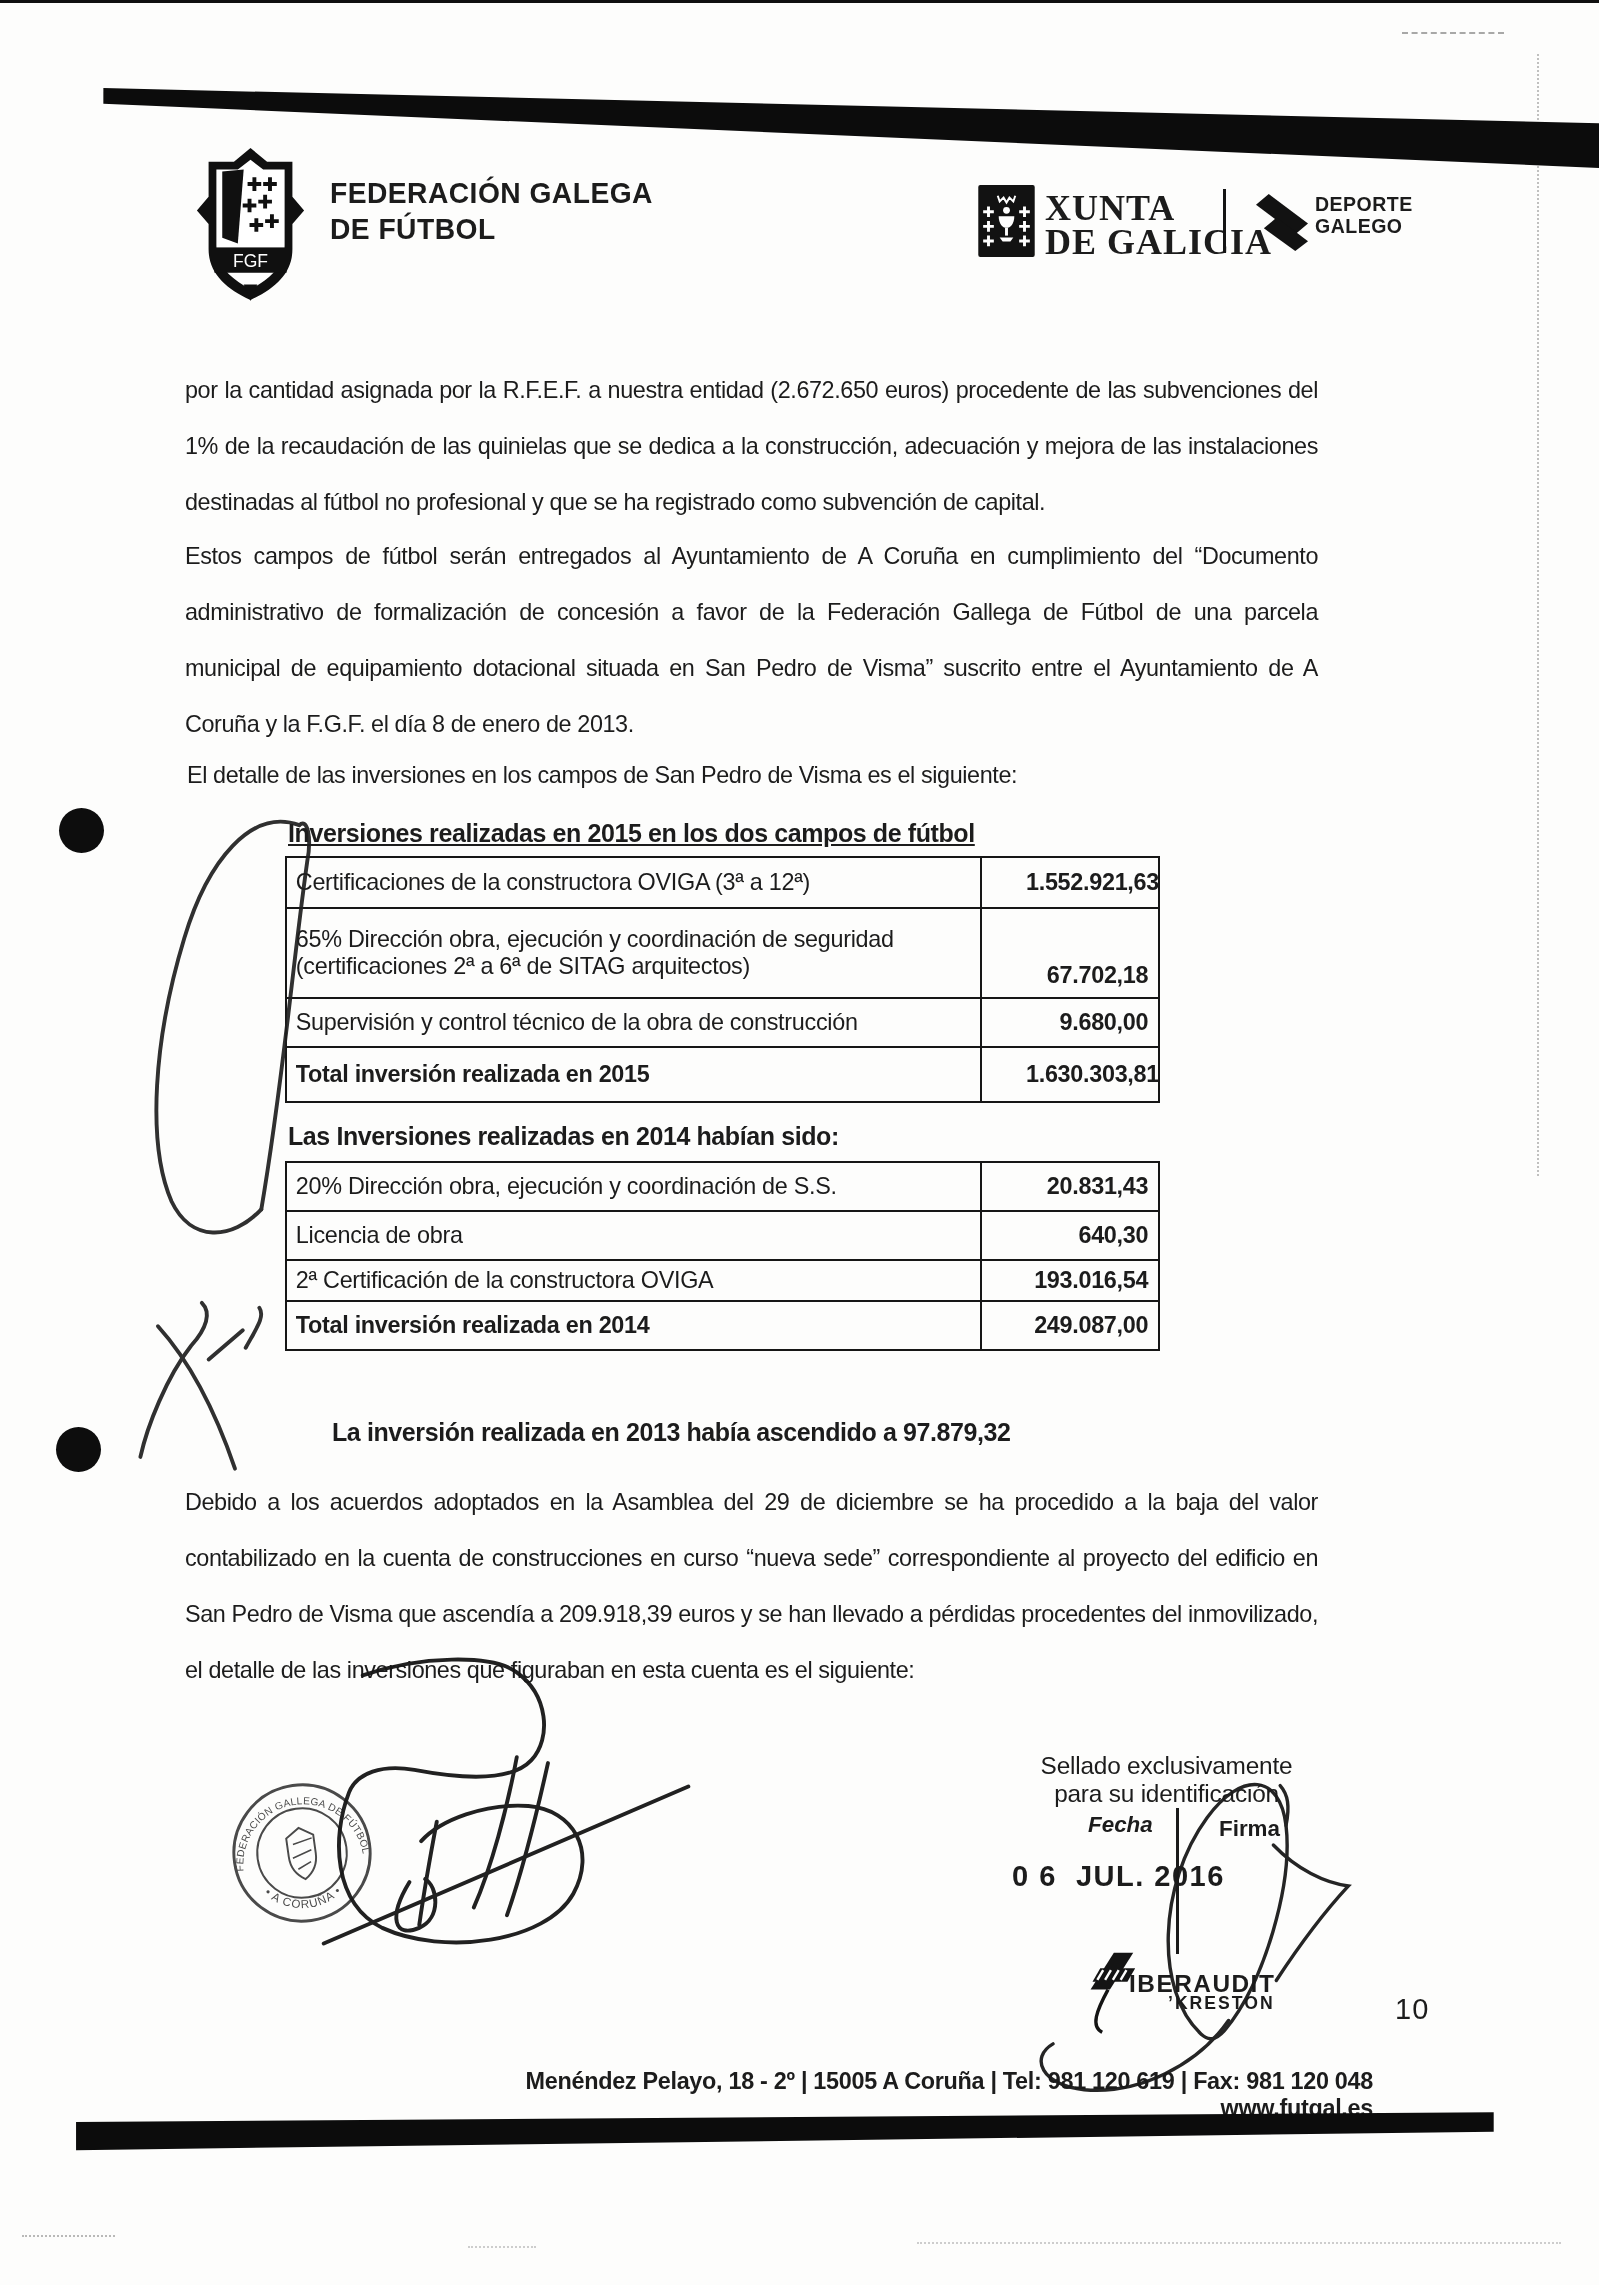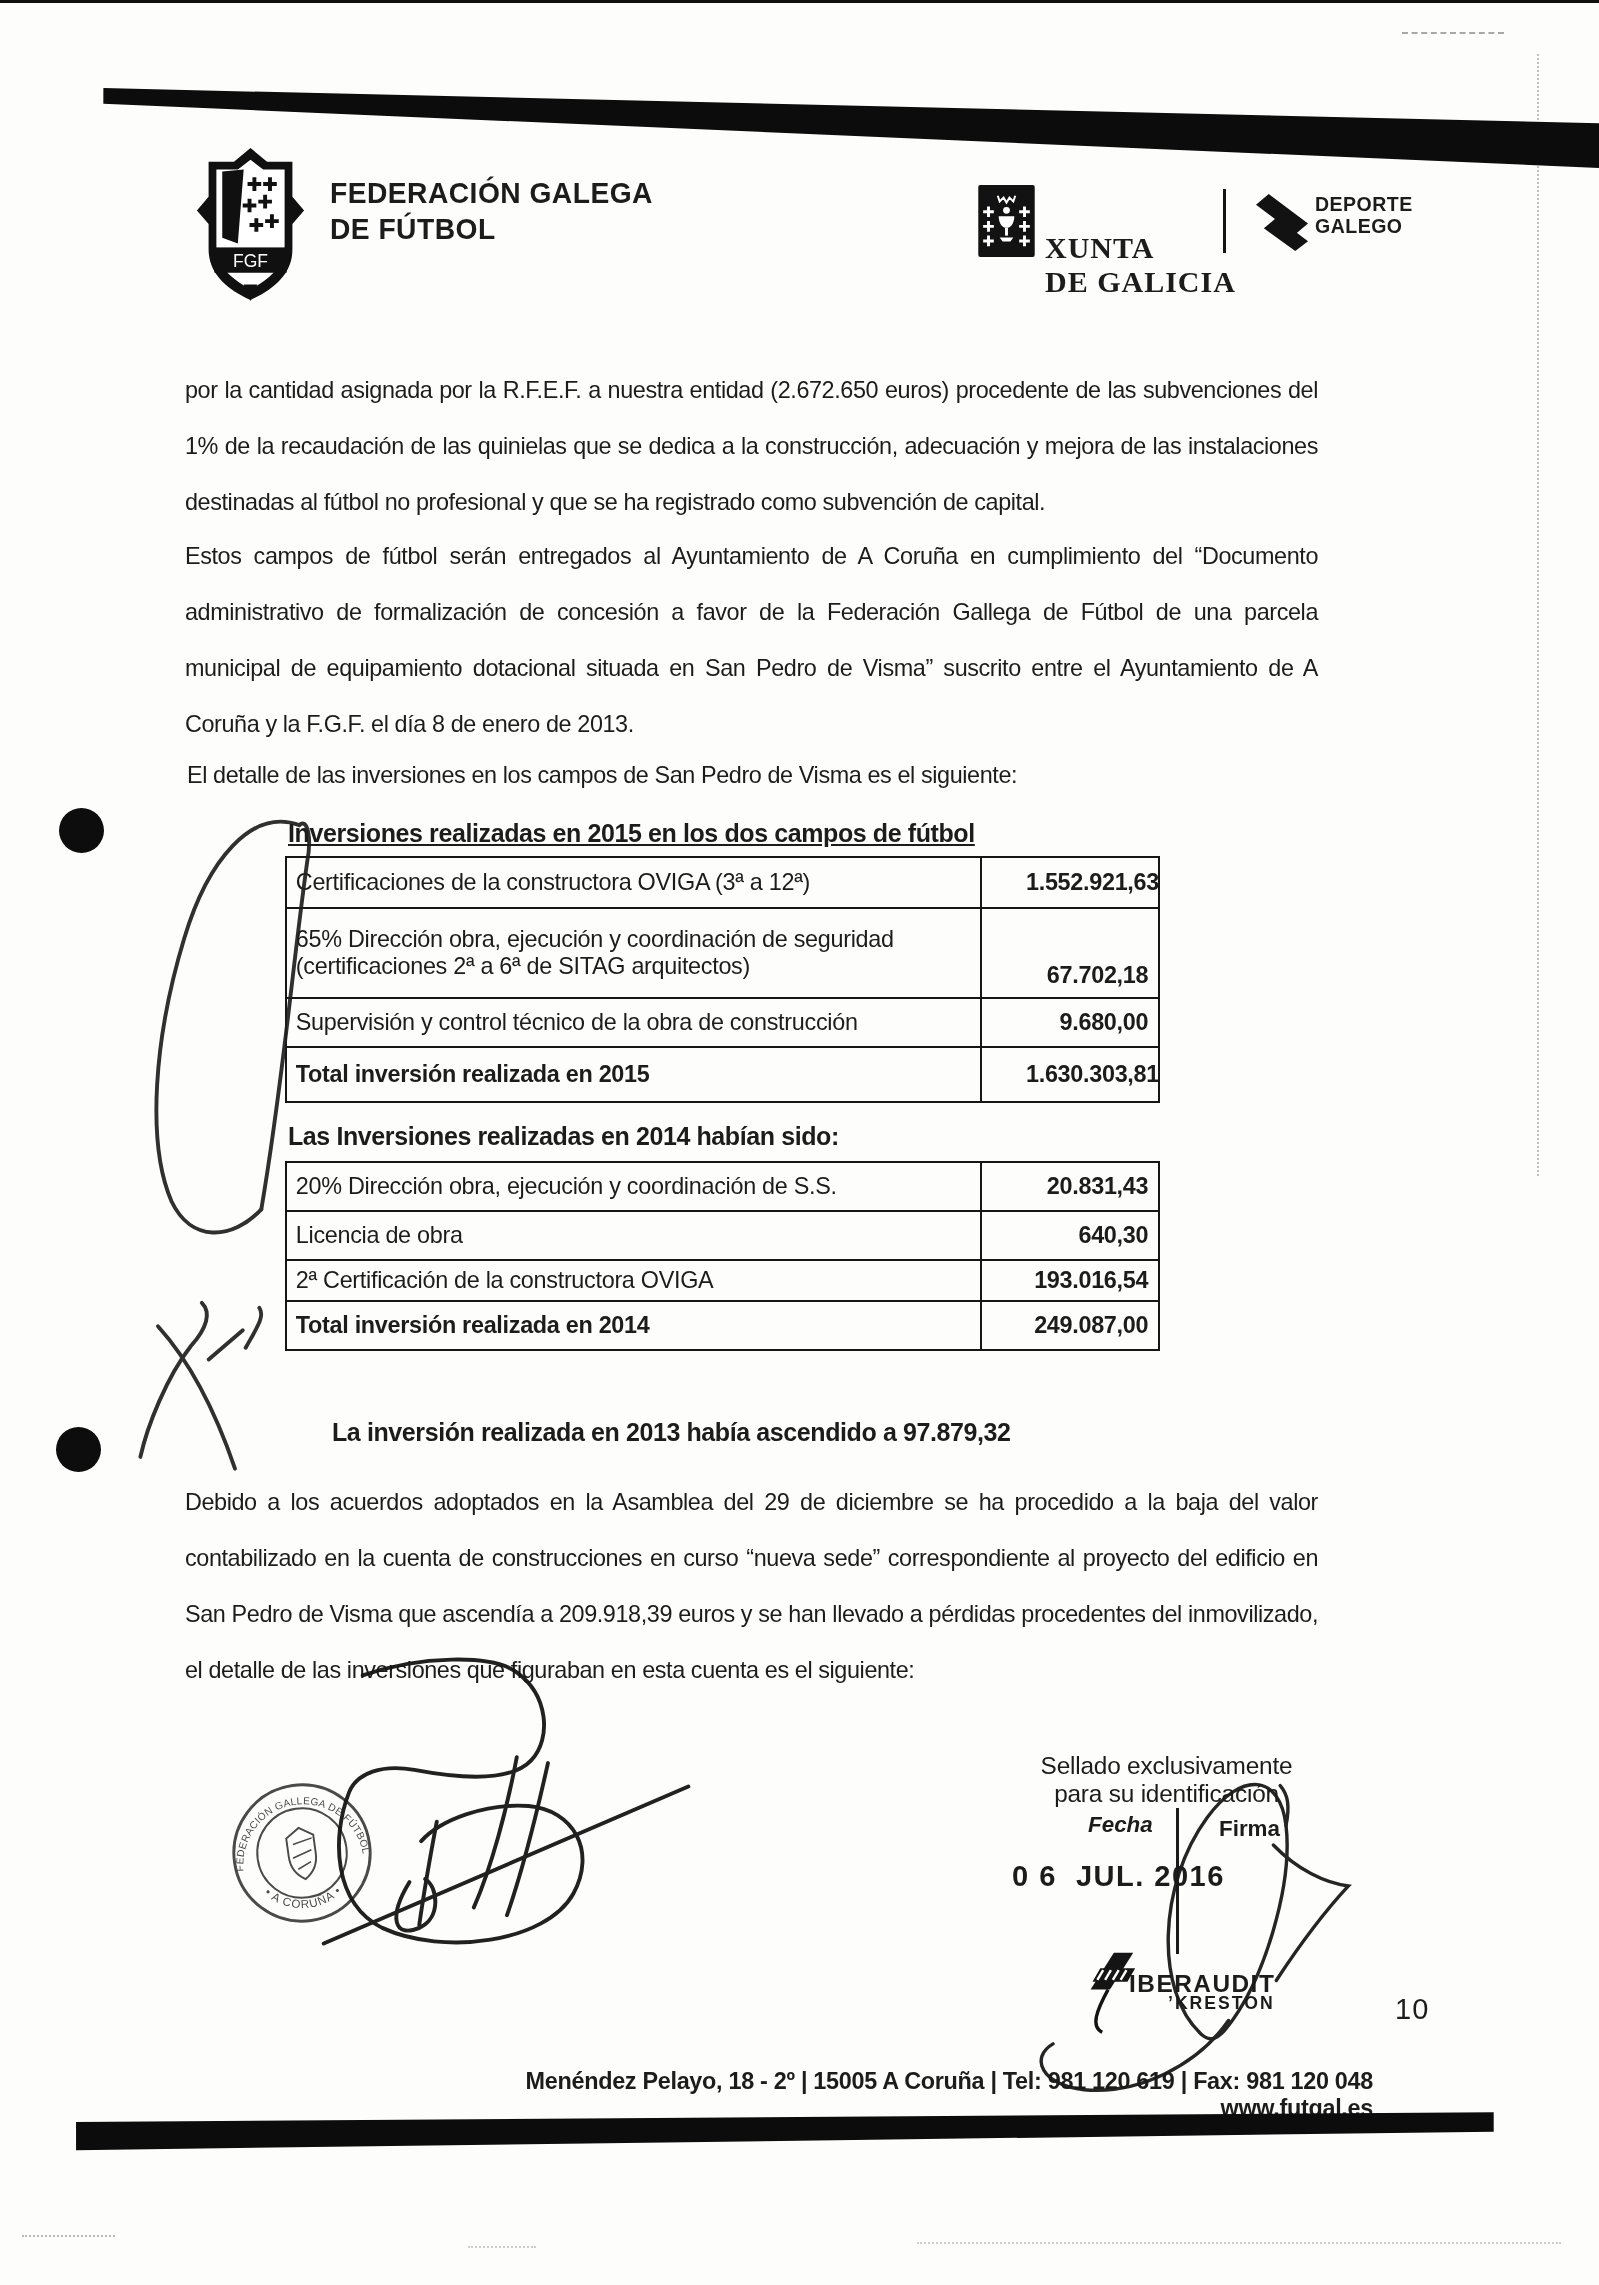--- a/index.html
+++ b/index.html
@@ -12,21 +12,21 @@
   
   .top-edge{left:0;top:0;width:1599px;height:2.9px;background:#101010;}
   .dash-right-top{left:1402px;top:32px;width:102px;border-top:2.9px dashed #555;opacity:.5;}
   .dotline-right{left:1537px;top:54px;height:1122px;width:0;border-left:2px dotted #666;opacity:.4;}
   .dot-bottom-1{left:21.5px;top:2235px;width:93px;border-top:2px dotted #777;opacity:.5;}
   .dot-bottom-2{left:917px;top:2242px;width:644px;border-top:2px dotted #888;opacity:.4;}
   .dot-bottom-3{left:468px;top:2246px;width:68px;border-top:2px dotted #888;opacity:.4;}
   .punch-dot{width:45px;height:45px;border-radius:50%;background:#0d0d0d;}
   
   .fgf-name{left:330px;top:175px;font-weight:bold;font-size:30px;line-height:36px;letter-spacing:0.5px;transform:scaleX(.94);transform-origin:left top;}
-  .xunta-name{left:1045px;top:191px;font-family:"Liberation Serif",serif;font-weight:bold;font-size:30px;line-height:34px;letter-spacing:1px;margin-top:40px;}
+  .xunta-name{left:1045px;top:191px;font-family:"Liberation Serif",serif;font-weight:bold;font-size:36px;line-height:34px;letter-spacing:1px;}
   .hdr-divider{left:1223px;top:189px;width:2.9px;height:64px;background:#141414;}
   .deporte-name{left:1315px;top:193px;font-weight:bold;font-size:19.5px;line-height:22.4px;letter-spacing:0.5px;}
   
   .para{left:185px;width:1133px;font-size:23.4px;line-height:56px;letter-spacing:-0.4px;text-align:justify;}
   .line{font-size:23.4px;letter-spacing:-0.4px;}
   
   .tbl-title{left:288px;top:819px;font-size:25px;font-weight:bold;letter-spacing:-0.4px;text-decoration:underline;}
   .tbl-title2{left:288px;top:1122px;font-size:25px;font-weight:bold;letter-spacing:-0.4px;}
   .note13{left:332px;top:1418px;font-size:25px;font-weight:bold;letter-spacing:-0.4px;}
   table.inv{border-collapse:collapse;table-layout:fixed;width:874px;}

